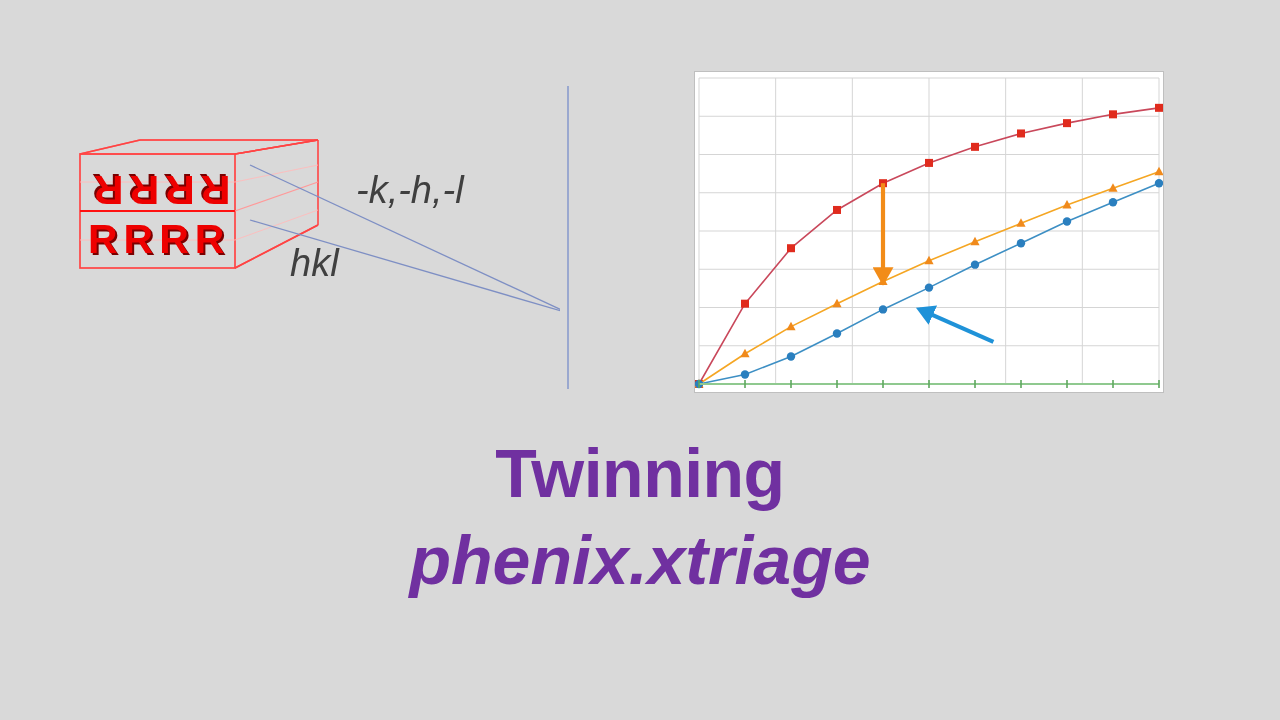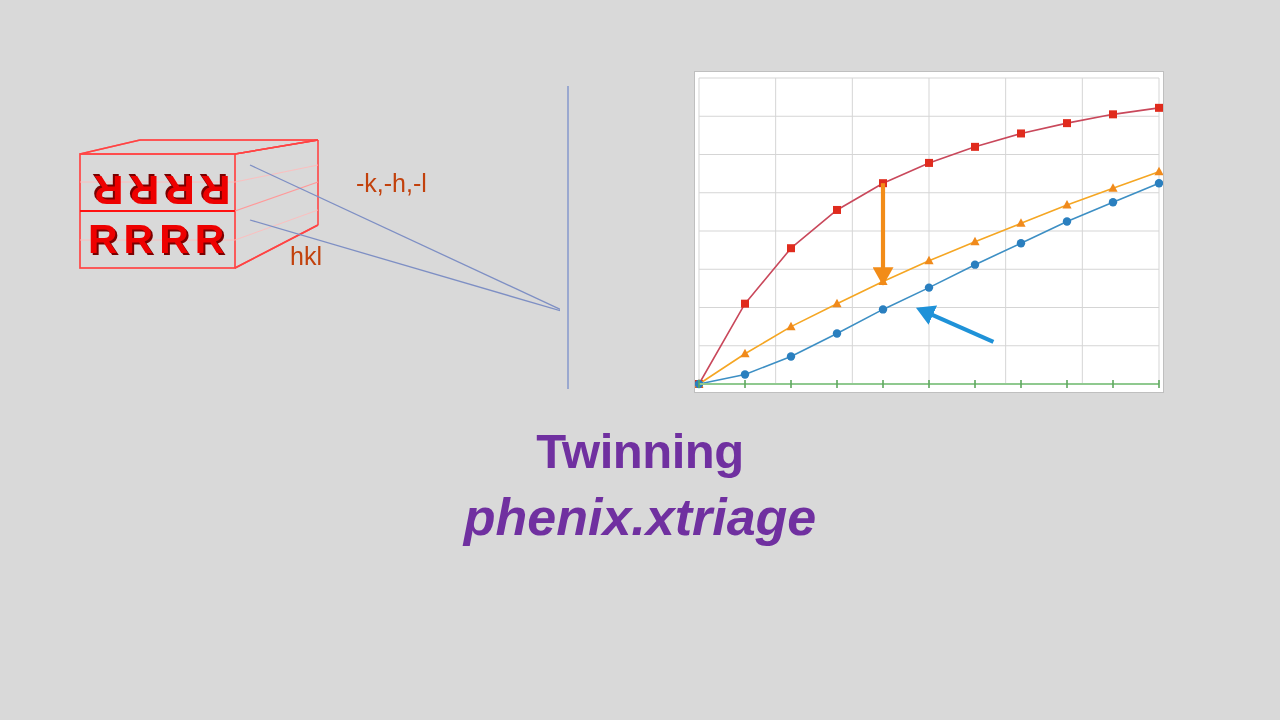--- a/index.html
+++ b/index.html
@@ -50,26 +50,27 @@
     transform: rotate(180deg);
     transform-origin: center center;
   }
   #rrr-bottom {
     left: 28px;
     top: 94px;
   }
 
   .red-label {
     position: absolute;
-    color: #c2410c;
-    font-family: "Liberation Sans", sans-serif;
-    font-size: 25px;
+    color: #404040;
+    font-family: "Liberation Sans", sans-serif;
+    font-size: 38px;
     font-weight: 400;
     white-space: nowrap;
     line-height: 1;
+    font-style: italic;
   }
   #label-khl { left: 296px; top: 46px; }
   #label-hkl { left: 224px; top: 119px; margin-left: 6px; }
 
   
   #divider {
     position: absolute;
     left: 567px;
     top: 86px;
     width: 2px;
@@ -95,31 +96,31 @@
     position: absolute;
     left: 0;
     top: 425px;
     width: 1280px;
     text-align: center;
   }
   #main-title {
     color: #7030a0;
     font-family: "Liberation Sans", sans-serif;
     font-weight: bold;
-    font-size: 49px;
+    font-size: 68px;
     line-height: 1.08;
-    margin: 0;
+    margin: 12px;
     letter-spacing: -0.5px;
   }
   #sub-title {
     color: #7030a0;
     font-family: "Liberation Sans", sans-serif;
     font-weight: bold;
     font-style: italic;
-    font-size: 52px;
+    font-size: 68px;
     line-height: 1.12;
     margin: 10px 0 0 0;
     letter-spacing: 0px;
   }
 </style>
 </head>
 <body>
 
 <div id="slide">
 

